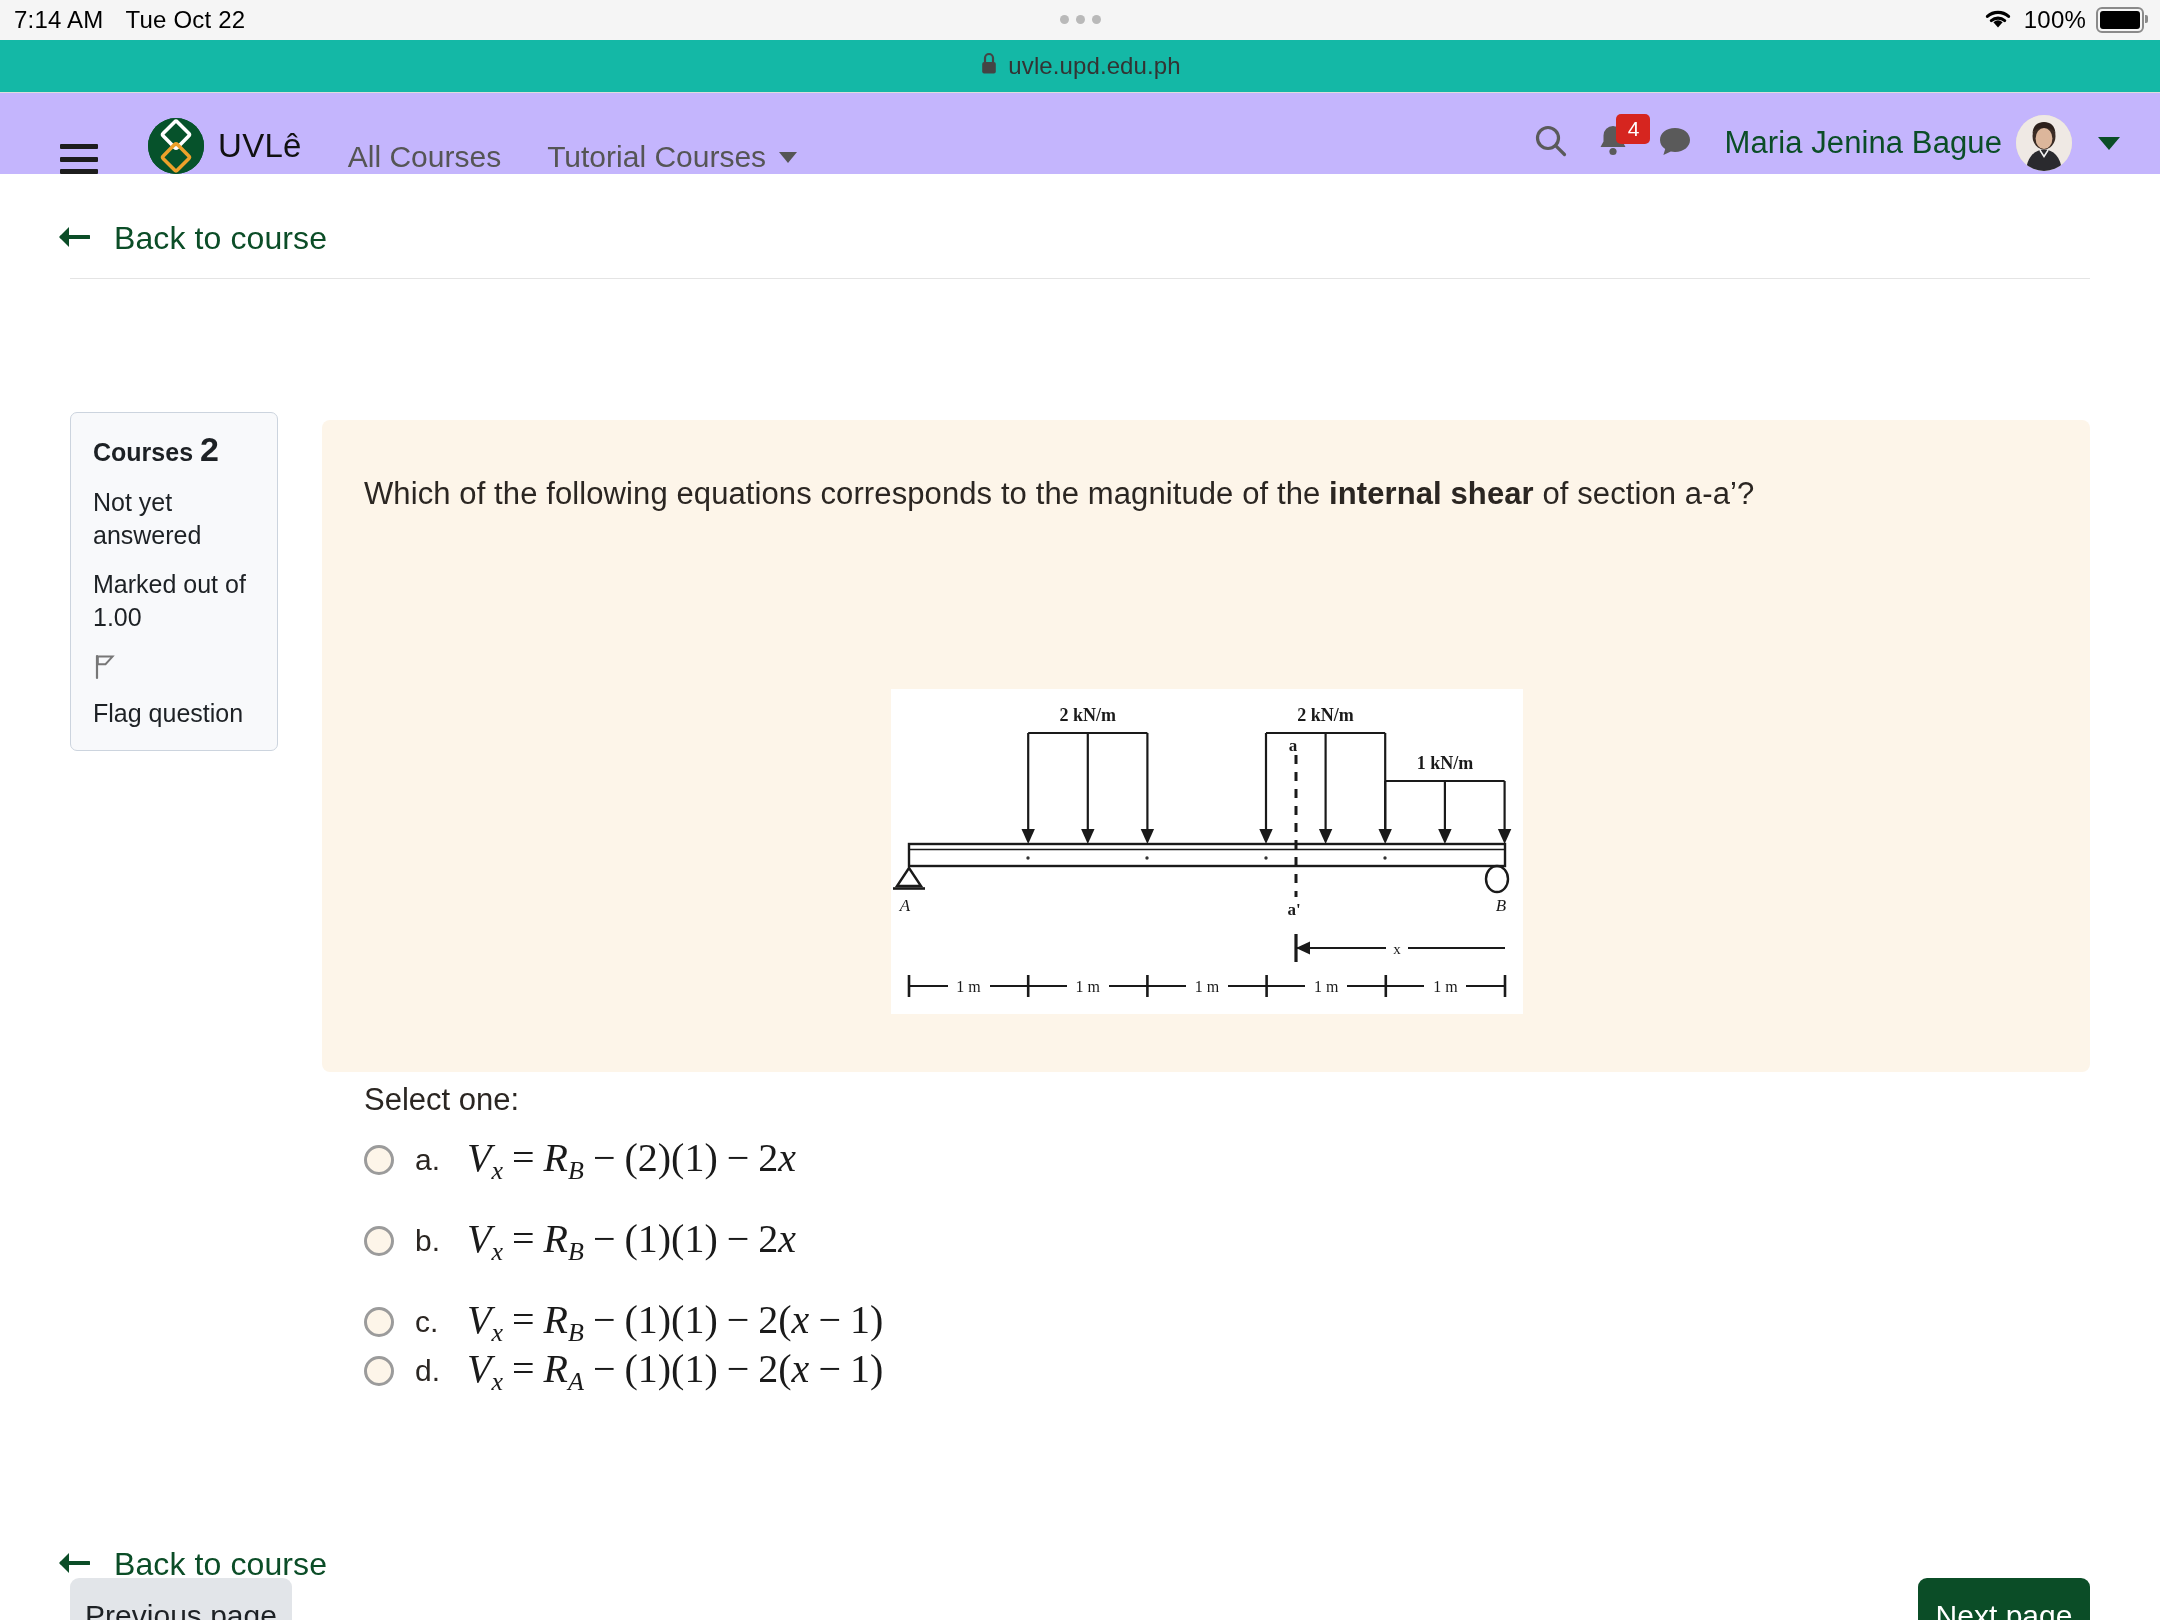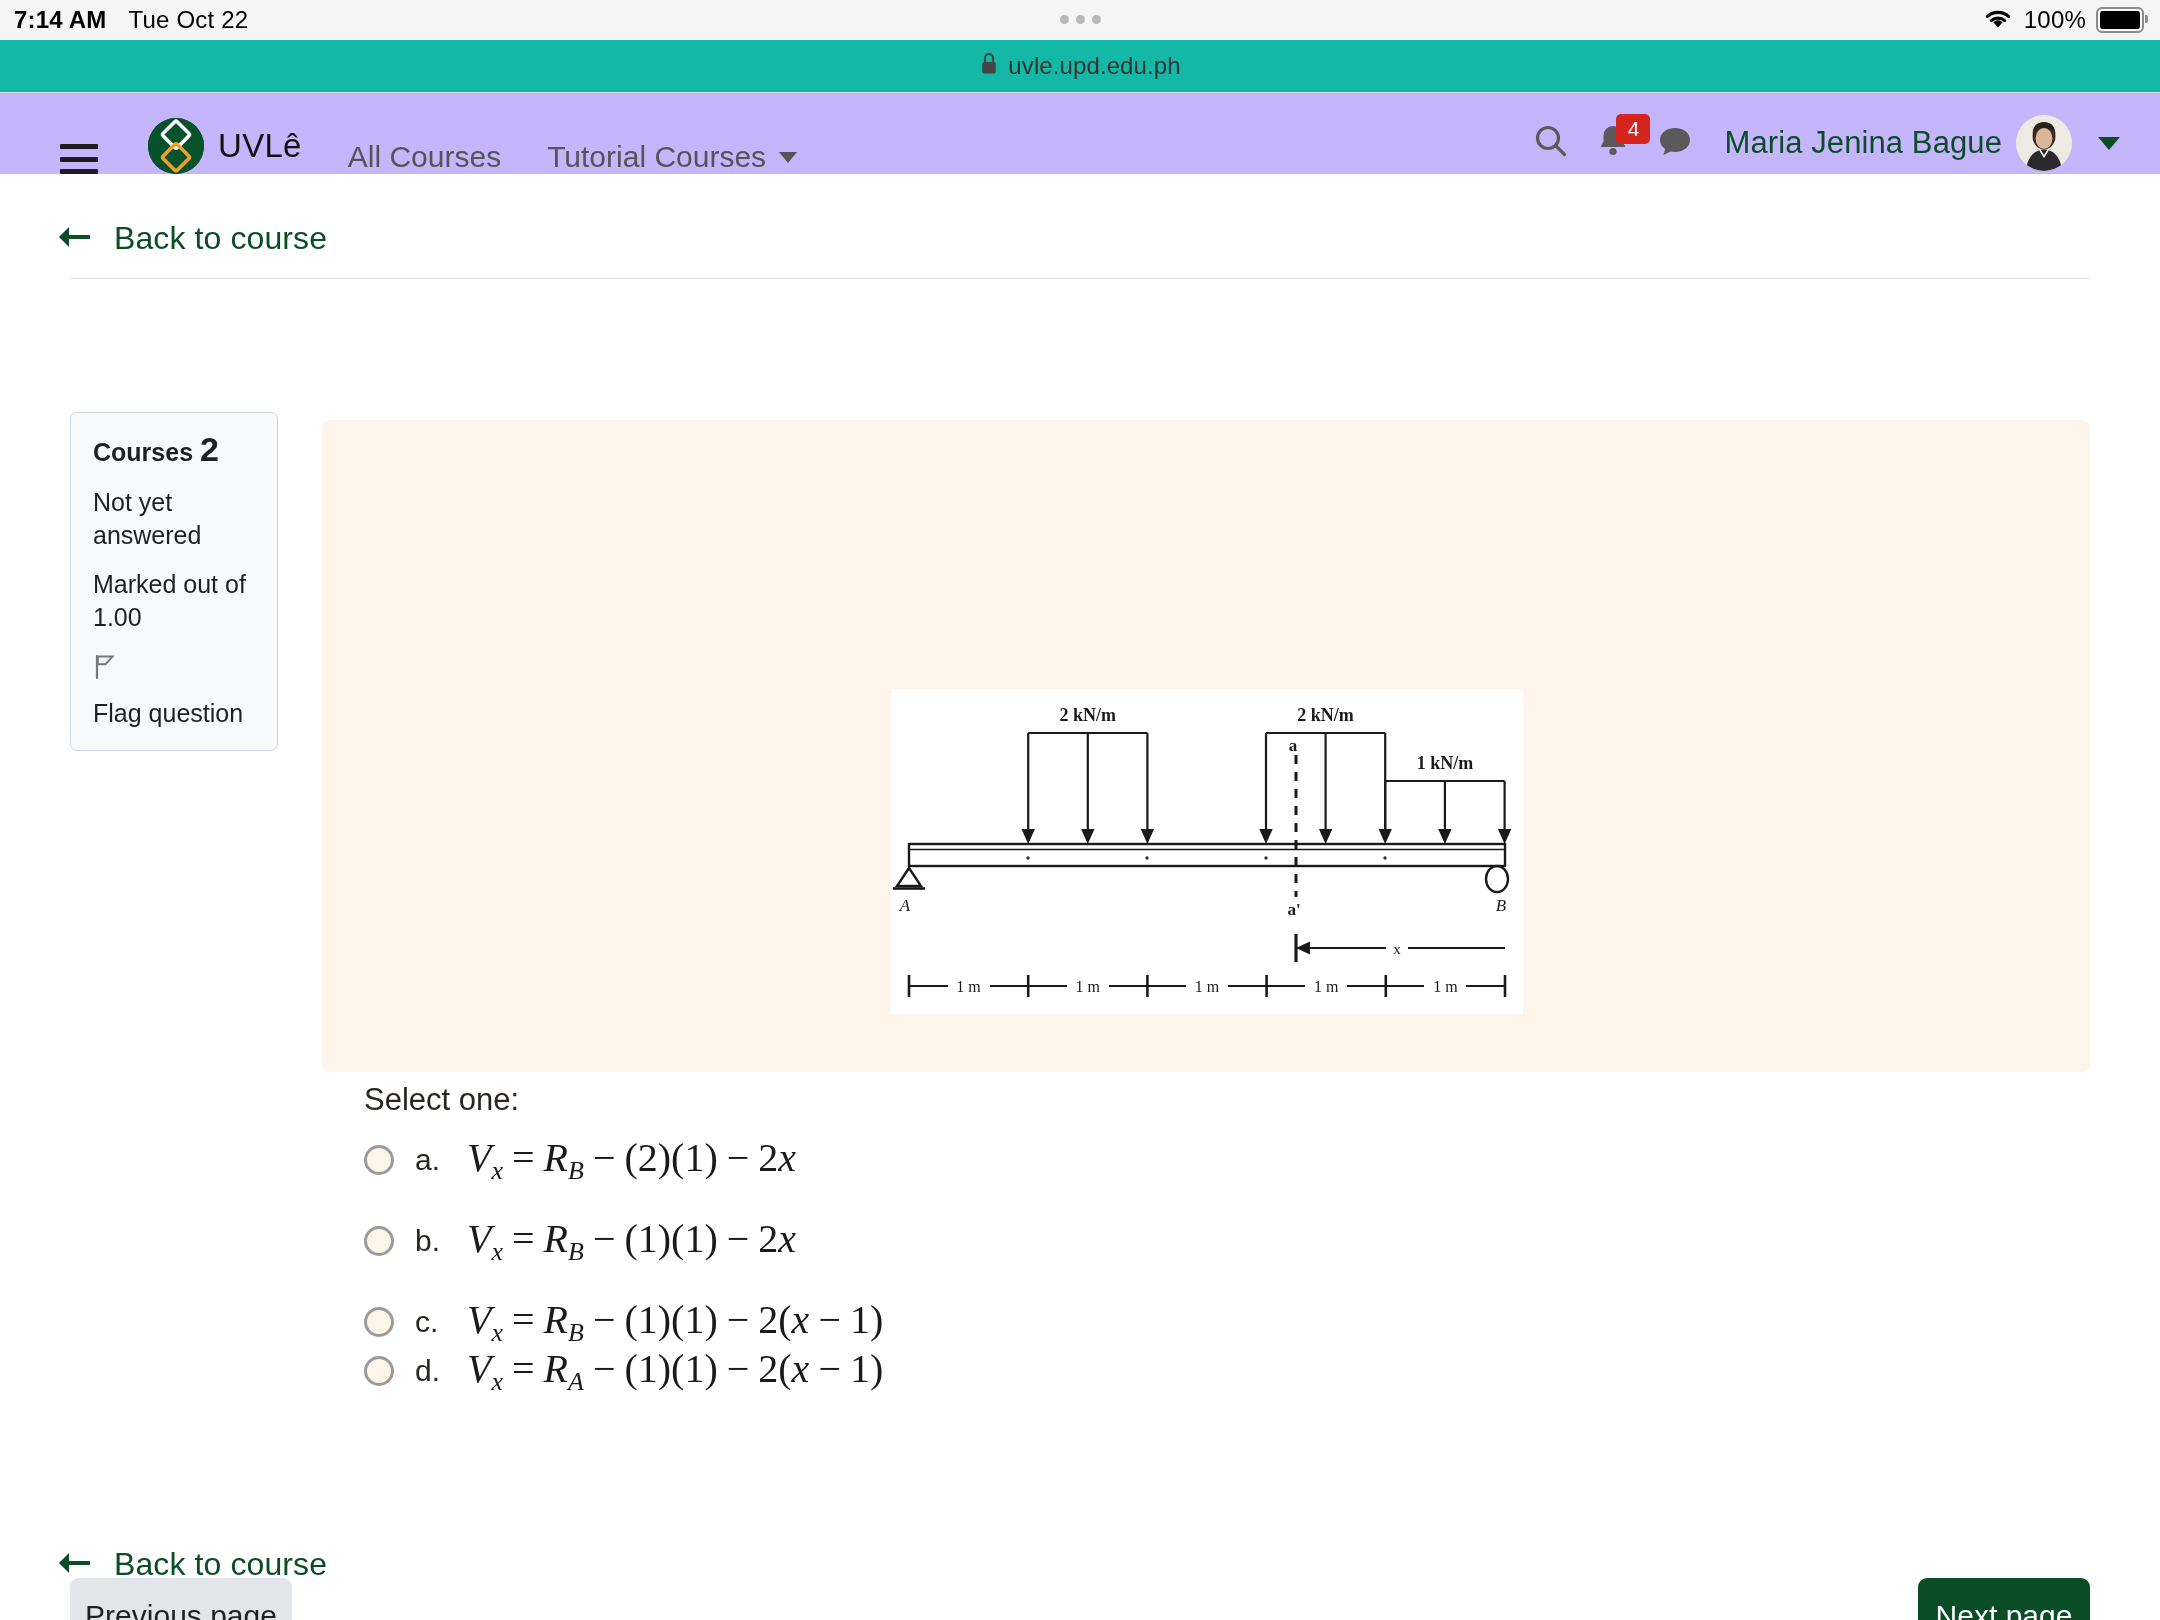--- a/index.html
+++ b/index.html
@@ -11,21 +11,21 @@
     -webkit-font-smoothing:antialiased;
   }
 
   
   .statusbar{
     position:absolute;left:0;top:0;width:2160px;height:40px;
     background:#f5f5f5;
     display:flex;align-items:center;
   }
   .sb-left{position:absolute;left:14px;top:0;height:40px;display:flex;align-items:center;gap:22px;}
-  .sb-time{font-size:24px;color:#000;font-weight:700;letter-spacing:.2px;}
+  .sb-time{font-size:24px;color:#000;font-weight:400;letter-spacing:.2px;}
   .sb-date{font-size:24px;color:#000;font-weight:500;letter-spacing:.2px;}
   .sb-center{position:absolute;left:0;right:0;top:10px;text-align:center;}
   .dots{display:inline-flex;gap:7px;align-items:center;}
   .dots i{width:9px;height:9px;border-radius:50%;background:#b9b9b9;display:block;}
   .sb-right{position:absolute;right:16px;top:0;height:40px;display:flex;align-items:center;gap:10px;}
   .sb-pct{font-size:24px;color:#000;letter-spacing:.2px;}
   .batt{width:44px;height:22px;border:2px solid #8a8a8a;border-radius:6px;position:relative;display:block;}
   .batt::after{content:"";position:absolute;right:-6px;top:6px;width:3px;height:8px;background:#8a8a8a;border-radius:0 2px 2px 0;}
   .batt i{position:absolute;left:2px;top:2px;bottom:2px;right:2px;background:#000;border-radius:3px;display:block;}
 
@@ -261,20 +261,23 @@
           <path d="M4 2 V24" stroke="#777" stroke-width="2.2" stroke-linecap="round"></path>
           <path d="M4.8 2.6 L19.5 2.6 L12.5 10.2 L4.8 10.2 Z" fill="none" stroke="#777" stroke-width="2"></path>
         </svg>
       </span>
       <span>Flag question</span>
     </div>
   </div>
 
   <div class="card">
 
+    <div class="qtext">
+      <span>Which of the following equations corresponds to the magnitude of the </span><b>internal shear</b><span> of section a-a’?</span>
+    </div>
 
     <div class="figure">
       <svg width="632" height="325" viewBox="0 0 632 325">
         <rect x="0" y="0" width="632" height="325" fill="#ffffff"></rect>
 
         <rect x="18" y="155" width="596" height="22" fill="#ffffff" stroke="#1a1a1a" stroke-width="2.4"></rect>
         <line x1="18" y1="160.5" x2="614" y2="160.5" stroke="#1a1a1a" stroke-width="1.6"></line>
 
         <circle cx="137" cy="169" r="1.7" fill="#333"></circle>
         <circle cx="256" cy="169" r="1.7" fill="#333"></circle>

